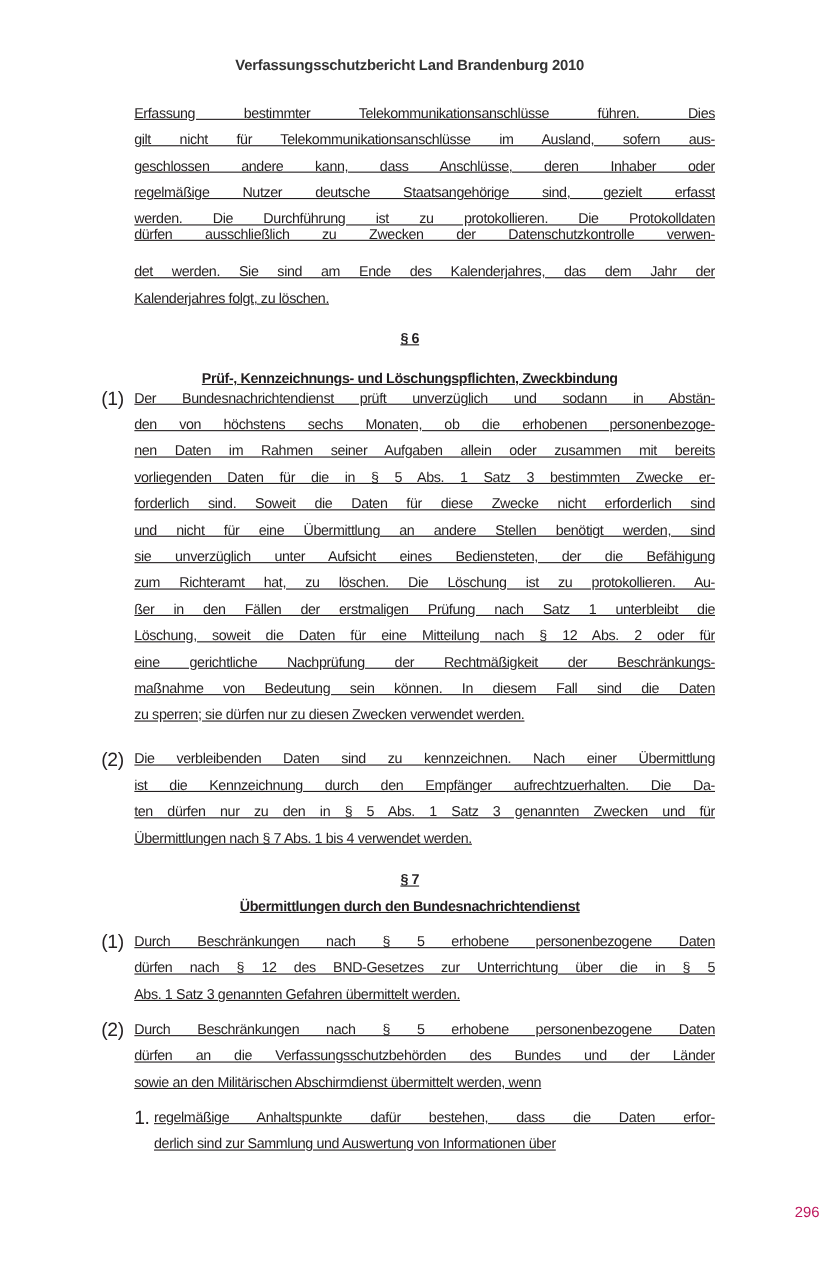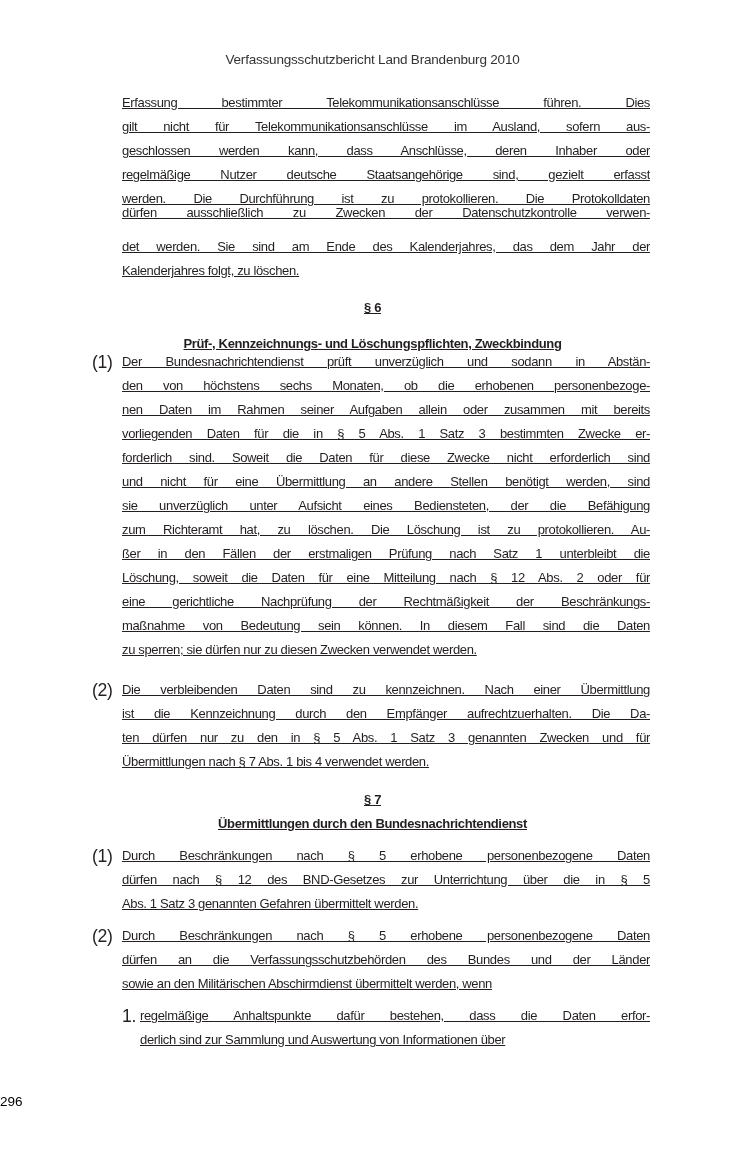--- a/index.html
+++ b/index.html
@@ -1,38 +1,38 @@
 <!DOCTYPE html>
 <html><head>
 <meta charset="utf-8">
 <style>
   html, body { margin: 0; padding: 0; background: #ffffff; }
   body { width: 745px; height: 1158px; position: relative; overflow: hidden;
          font-family: "Liberation Sans", sans-serif; color: #231f20; }
   .page-header { position: absolute; top: 52px; left: 0; width: 745px; text-align: center;
-                 font-size: 13.5px; letter-spacing: -0.2px; color: #333; }
-  .page-number { position: absolute; top: 1094px; left: 0; width: 745px; text-align: left;
-                 font-size: 13.5px; color: #000000; }
+                 font-size: 13.5px; letter-spacing: -0.2px; color: #333; font-weight: bold; }
+  .page-number { position: absolute; top: 1094px; left: 0; width: 745px; text-align: right;
+                 font-size: 13.5px; color: #be185d; }
   .body { position: absolute; left: 0; top: 0; width: 745px; }
   .line { position: absolute; font-size: 13px; line-height: 24px; white-space: nowrap;
           transform-origin: left top; letter-spacing: -0.35px; text-decoration: underline; }
   .j { text-align: justify; text-align-last: justify; white-space: normal; height: 24px; overflow: hidden; }
   .c { text-align: center; font-weight: bold; }
   .num { position: absolute; font-size: 17.6px; line-height: 24px; letter-spacing: -0.35px; }
 </style>
 </head>
 <body>
 
 <div class="page-header">Verfassungsschutzbericht Land Brandenburg 2010</div>
 
 <div class="body">
 
   <div class="line j" style="left:122px;top:91px;width:528px">Erfassung bestimmter Telekommunikationsanschlüsse führen. Dies</div>
   <div class="line j" style="left:122px;top:115px;width:528px">gilt nicht für Telekommunikationsanschlüsse im Ausland, sofern aus-</div>
-  <div class="line j" style="left:122px;top:139px;width:528px">geschlossen werden kann, dass Anschlüsse, deren Inhaber oder</div>
+  <div class="line j" style="left:122px;top:139px;width:528px">geschlossen andere kann, dass Anschlüsse, deren Inhaber oder</div>
   <div class="line j" style="left:122px;top:163px;width:528px">regelmäßige Nutzer deutsche Staatsangehörige sind, gezielt erfasst</div>
   <div class="line j" style="left:122px;top:187px;width:528px">werden. Die Durchführung ist zu protokollieren. Die Protokolldaten</div>
   <div class="line j" style="left:122px;top:201px;width:528px">dürfen ausschließlich zu Zwecken der Datenschutzkontrolle verwen-</div>
   <div class="line j" style="left:122px;top:235px;width:528px">det werden. Sie sind am Ende des Kalenderjahres, das dem Jahr der</div>
   <div class="line" style="left:122px;top:259px">Kalenderjahres folgt, zu löschen.</div>
 
   <div class="line c" style="left:0;top:296px;width:745px">§ 6</div>
   <div class="line c" style="left:0;top:332px;width:745px">Prüf-, Kennzeichnungs- und Löschungspflichten, Zweckbindung</div>
 
   <div class="num" style="left:92px;top:350px">(1)</div>

